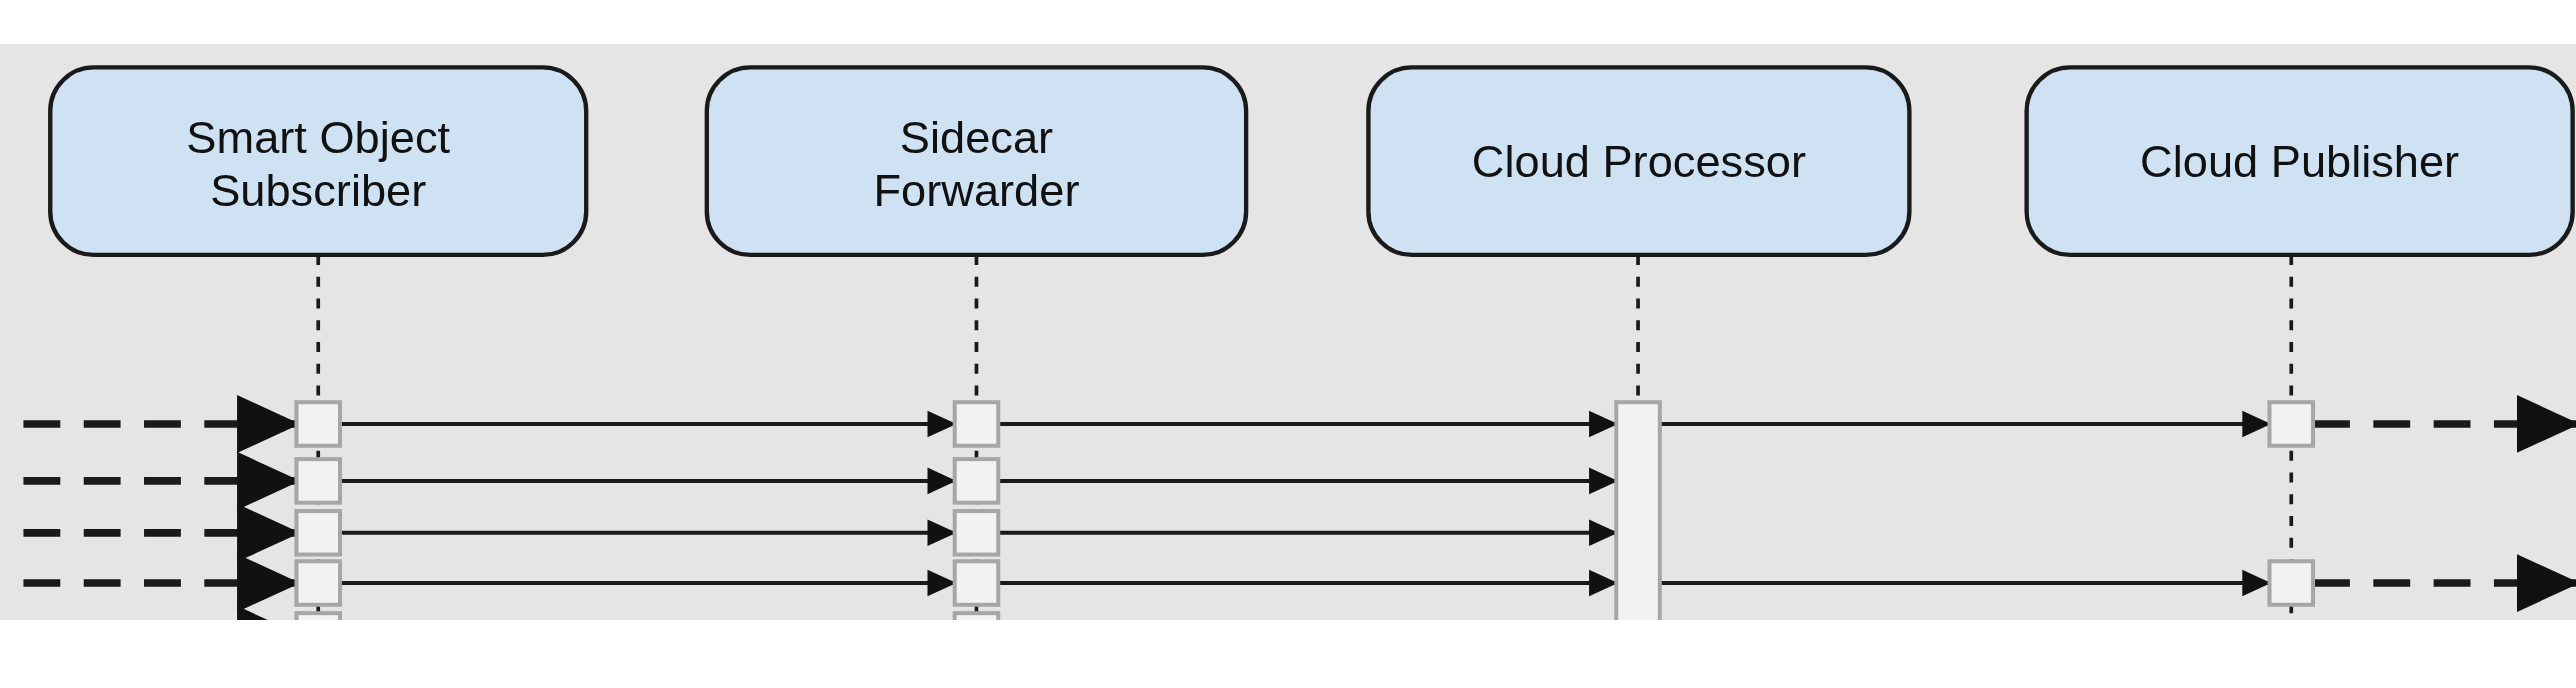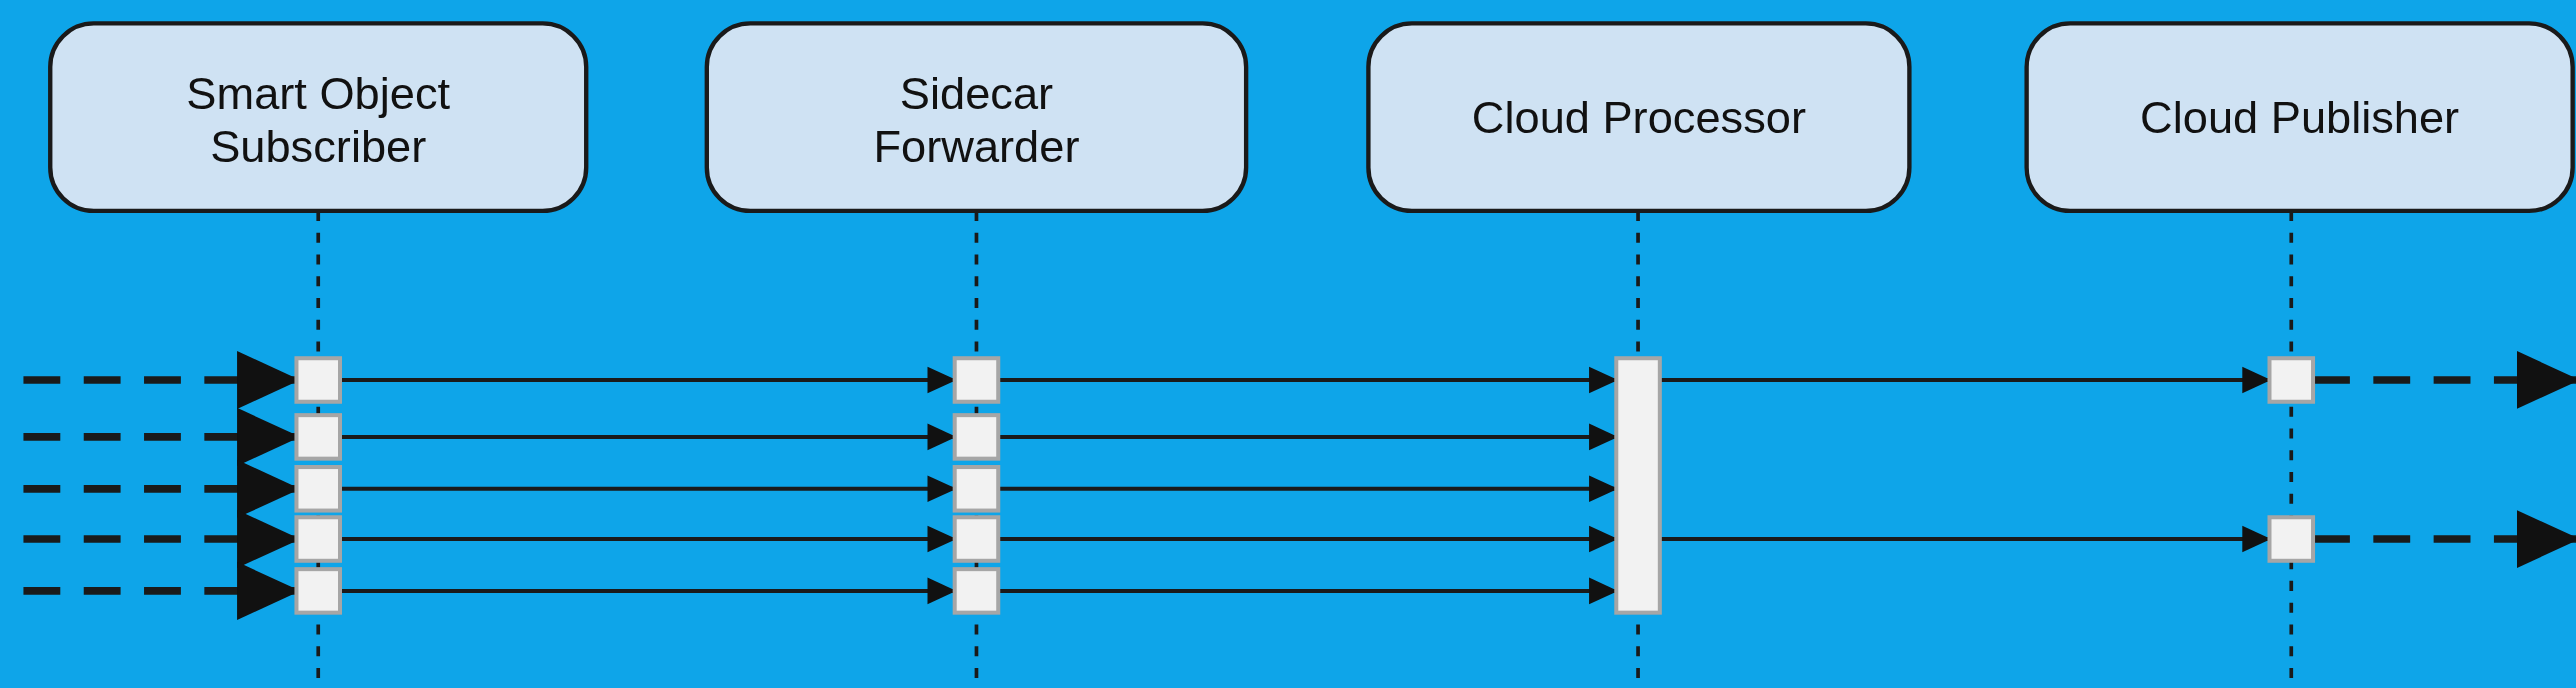--- a/index.html
+++ b/index.html
@@ -7,23 +7,24 @@
     margin: 0;
     padding: 0;
     background: #ffffff;
   }
   body {
     font-family: "Liberation Sans", sans-serif;
   }
   #diagram-root {
     position: relative;
     width: 2576px;
-    height: 688px;
-    background: #0ea5e9;
+    height: 576px;
+    background: #e5e5e5;
     overflow: hidden;
+    margin-top: 44px;
   }
   #diagram-svg {
     position: absolute;
     left: 0;
     top: 0;
     width: 2576px;
     height: 688px;
     display: block;
   }
 </style>

